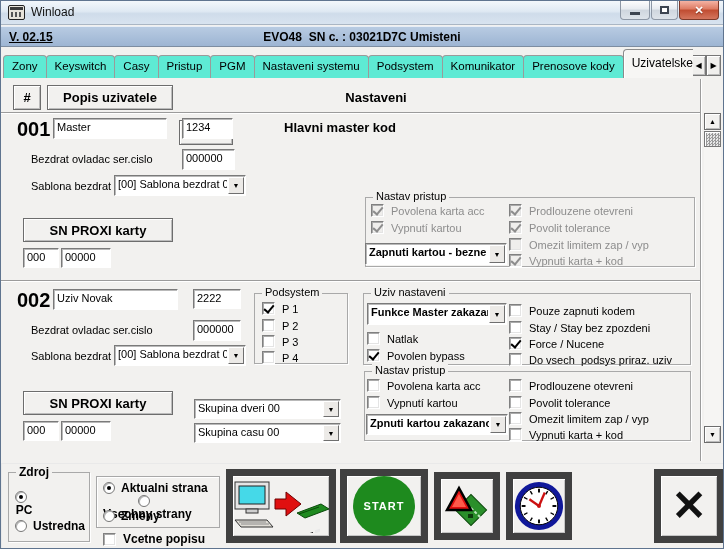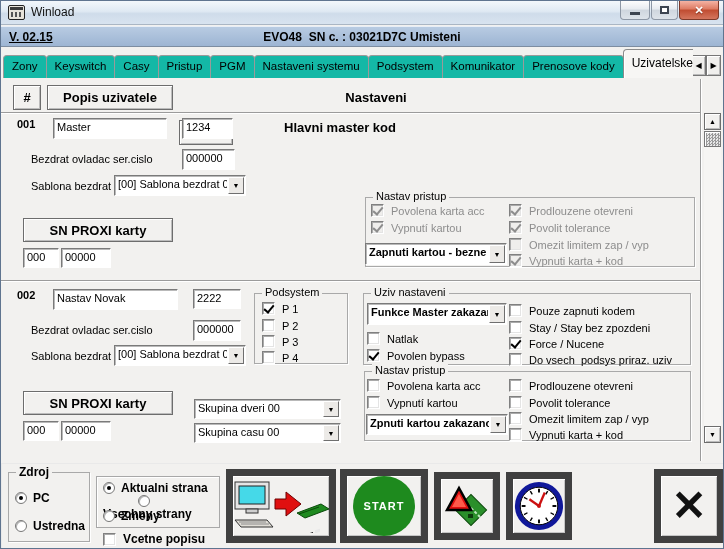--- a/index.html
+++ b/index.html
@@ -29,21 +29,21 @@
   .infobar{position:absolute;left:0;top:25px;width:100%;height:21px;
     background:linear-gradient(#b8cbe2,#9db5d3);border-top:1px solid #e8eef6;border-bottom:1px solid #7d8da1;}
   .infobar .version{position:absolute;left:8px;top:3px;font-size:12px;font-weight:bold;
     text-decoration:underline;color:#000;text-align:center;}
   .infobar .paneltitle{position:absolute;left:0;top:3px;width:100%;text-align:center;
     font-size:12px;font-weight:bold;color:#000;white-space:pre;}
   
   .tabstrip{position:absolute;left:0;top:47px;width:100%;height:30px;background:#f2f1ef;}
   .tabs{position:absolute;left:2px;bottom:0;width:690px;display:flex;align-items:flex-end;overflow:hidden;height:30px;}
   .tab{flex:0 0 auto;height:23px;line-height:21px;padding:0 8px;font-size:11.5px;color:#000;
-    border:1px solid #9a9a9a;border-bottom:none;border-radius:4px 4px 0 0;background:#14b8a6;
+    border:1px solid #9a9a9a;border-bottom:none;border-radius:4px 4px 0 0;background:#5eead4;
     margin-right:-1px;white-space:nowrap;}
   .tab.active{height:29px;line-height:27px;background:#f7f6f4;font-size:12px;
     border-color:#8a8a8a;position:relative;z-index:2;box-shadow:1px 0 0 #fff inset;}
   .tabscroll{position:absolute;right:2px;bottom:2px;display:flex;}
   .sbtn{width:15px;height:21px;background:#f0efed;border:1px solid #777;
     box-shadow:inset 1px 1px 0 #fff,inset -1px -1px 0 #bbb;
     display:flex;align-items:center;justify-content:center;font-size:8px;color:#000;}
   
   .btn3d{background:#f2f1ef;border:1px solid #6d6d6d;
     box-shadow:inset 1px 1px 0 #ffffff,inset -1px -1px 0 #bcbcbc;
@@ -55,21 +55,21 @@
   .combo .val{flex:1;font-size:11px;padding:2px 0 0 3px;white-space:nowrap;overflow:hidden;}
   .combo.bold .val{font-weight:bold;}
   .combo .dbtn{width:16px;margin:1px;background:#eceae7;border:1px solid;
     border-color:#fff #6f6f6f #6f6f6f #fff;display:flex;align-items:center;justify-content:center;
     font-size:7px;color:#000;}
   .group{position:absolute;border:1px solid #a9a9a9;box-shadow:1px 1px 0 rgba(255,255,255,.9);}
   .group>.gtitle{position:absolute;top:-8px;left:7px;background:#f2f1ef;padding:0 3px;font-size:11px;}
   .groove-h{position:absolute;height:0;border-top:1px solid #9b9b9b;border-bottom:1px solid #fff;}
   .groove-v{position:absolute;width:0;border-left:1px solid #9b9b9b;border-right:1px solid #fff;}
   .lab{position:absolute;font-size:11px;color:#000;white-space:nowrap;}
-  .big{font-size:11px;font-weight:bold;text-align:center;}
+  .big{font-size:20px;font-weight:bold;text-align:center;}
   .bold13{font-size:13px;font-weight:bold;}
   
   .cb{position:absolute;display:flex;align-items:center;font-size:11px;color:#000;white-space:pre;}
   .cb .box{width:13px;height:13px;background:#fff;border:1px solid;border-color:#808080 #fff #fff #808080;
     box-shadow:inset 1px 1px 0 #aaa,inset -1px -1px 0 #e4e4e4;position:relative;margin-right:7px;flex:0 0 13px;}
   .cb.on .box:after{content:"";position:absolute;left:3px;top:0;width:4px;height:8px;
     border:solid #000;border-width:0 2px 2px 0;transform:rotate(40deg);}
   .cb.dis{color:#8d8d8d;}
   .cb.dis .box{background:#efeeec;}
   .cb.dis.on .box:after{border-color:#8d8d8d;}
@@ -177,21 +177,21 @@
   <div class="cb dis" style="left:508px;top:237px;"><span class="box"></span><span>Omezit limitem zap / vyp</span></div>
   <div class="cb dis on" style="left:508px;top:253px;"><span class="box"></span><span>Vypnuti karta + kod</span></div>
   <div class="combo bold" style="left:364px;top:242px;width:142px;height:22px;">
     <span class="val">Zapnuti kartou - bezne</span>
     <span class="dbtn">▼</span>
   </div>
 
   <div class="groove-h" style="left:0;top:279px;width:700px;"></div>
 
   <div class="lab big" style="left:16px;top:288px;">002</div>
-  <div class="input" style="left:52px;top:288px;width:125px;height:21px;">Nastav Novak</div>
+  <div class="input" style="left:52px;top:288px;width:125px;height:21px;">Uziv Novak</div>
   <div class="input" style="left:192px;top:288px;width:48px;height:20px;">2222</div>
 
   <div class="lab" style="left:30px;top:323px;">Bezdrat ovladac ser.cislo</div>
   <div class="input" style="left:192px;top:319px;width:48px;height:21px;">000000</div>
   <div class="lab" style="left:30px;top:349px;">Sablona bezdrat</div>
   <div class="combo" style="left:113px;top:344px;width:132px;">
     <span class="val">[00] Sablona bezdrat 00</span>
     <span class="dbtn">▼</span>
   </div>
 
@@ -249,21 +249,21 @@
     <div class="btn3d up">▲</div>
     <div class="thumb"></div>
     <div class="btn3d down">▼</div>
   </div>
 
   <div class="bottom">
 
     <div class="group" style="left:6px;top:8px;width:82px;height:70px;">
       <span class="gtitle" style="font-weight:bold;font-size:12px;">Zdroj</span>
     </div>
-    <div class="radio on" style="left:13px;top:27px;">
+    <div class="radio on" style="left:13px;top:27px;flex-direction:column;">
         <span class="dot"></span>
         <span>PC</span>
       </div>
     <div class="radio" style="left:13px;top:55px;">
         <span class="dot"></span>
         <span>Ustredna</span>
       </div>
 
     <div class="panelbox" style="left:94px;top:12px;width:124px;height:52px;"></div>
     <div class="radio on" style="left:101px;top:17px;">

